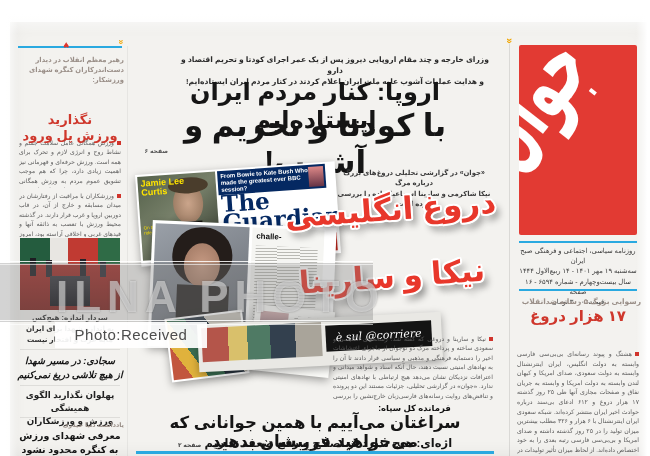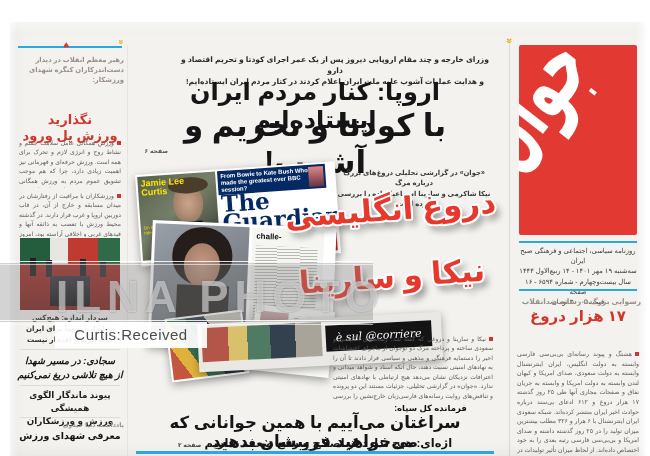--- a/index.html
+++ b/index.html
@@ -128,21 +128,21 @@
     <div>نیکا شاکرمی و سارینا اسماعیل‌زاده را بررسی کرده است</div>
   </div>
 
   <div class="abs rtl overlay-head" style="left:316px;top:190px;width:180px;font-size:31px;transform:rotate(-4deg);">دروغ انگلیسی</div>
   <div class="abs rtl overlay-head" style="left:292px;top:258px;width:200px;font-size:31px;transform:rotate(-4deg);">نیکا و سارینا</div>
 
   <div class="abs rtl tiny" style="left:333px;top:334px;width:160px;height:68px;font-size:6.1px;">
     <span class="bullet"></span><span>نیکا و سارینا و دروغی که گفته شد؛ رسانه‌های انگلیسی و سعودی ساخته و پرداخته مرگ دو نوجوان از ماجرای اغتشاشات اخیر را دستمایه فرهنگی و مذهبی و سیاسی قرار دادند تا آن را به نهادهای امنیتی نسبت دهند، حال آنکه اسناد و شواهد میدانی و اعترافات نزدیکان نشان می‌دهد هیچ ارتباطی با نهادهای امنیتی ندارد. «جوان» در گزارشی تحلیلی، جزئیات مستند این دو پرونده و تناقض‌های روایت رسانه‌های فارسی‌زبان خارج‌نشین را بررسی کرده است</span><span class="pageref">صفحه ۳</span>
   </div>
 
-  <div class="abs rtl" style="left:358px;top:403px;width:145px;font-size:8.5px;font-weight:bold;color:#111;text-align:center;">فرمانده کل سپاه:</div>
+  <div class="abs rtl" style="left:342px;top:403px;width:145px;font-size:8.5px;font-weight:bold;color:#111;text-align:center;">فرمانده کل سپاه:</div>
   <div class="abs rtl blackhead" style="left:135px;top:413px;width:360px;font-size:16.5px;">سراغتان می‌آییم با همین جوانانی که می‌خواهید فریبشان بدهید</div>
   <div class="abs rtl blackhead" style="left:135px;top:436px;width:360px;font-size:11.5px;">
     <span>اژه‌ای: هیچ ندارد از اصلاح و رفع ضعف نداریم</span>
     <span style="font-size:6px;color:#444;">صفحه ۲</span>
   </div>
   <div class="abs cyan" style="left:136px;top:451px;width:358px;height:2.5px;"></div>
 
   <div class="abs cyan" style="left:18px;top:46px;width:104px;height:2px;"></div>
   <div class="abs" style="left:63px;top:40px;font-size:10px;color:#e0352c;transform:rotate(180deg);">♥</div>
   <div class="abs" style="left:118px;top:37px;font-size:9px;color:#f0a500;font-weight:bold;transform:rotate(90deg);">»</div>
@@ -177,29 +177,30 @@
     <div>مایه عزت و افتخار نیست</div>
   </div>
 
   <div class="abs hline" style="left:20px;top:349px;width:100px;opacity:.6;"></div>
   <div class="abs rtl blackhead" style="left:16px;top:354px;width:108px;font-size:9.5px;line-height:1.5;font-style:italic;">
     <div>سجادی: در مسیر شهدا</div>
     <div>از هیچ تلاشی دریغ نمی‌کنیم</div>
   </div>
   <div class="abs hline" style="left:20px;top:385px;width:100px;opacity:.6;"></div>
   <div class="abs rtl blackhead" style="left:16px;top:389px;width:108px;font-size:8.8px;line-height:1.5;color:#222;">
-    <div>پیوند ماندگار الگوی همیشگی</div>
+    <div>پهلوان نگذارید الگوی همیشگی</div>
     <div>ورزش و ورزشکاران</div>
   </div>
   <div class="abs hline" style="left:20px;top:417px;width:100px;opacity:.6;"></div>
   <div class="abs rtl kicker" style="left:16px;top:421px;width:108px;font-size:6.4px;">یادداشت دنیا حیدری</div>
   <div class="abs rtl blackhead" style="left:16px;top:429px;width:108px;font-size:9.5px;line-height:1.45;">
     <div>معرفی شهدای ورزش</div>
+    <div>به کنگره محدود نشود</div>
   </div>
 
   <div class="abs wm-band"></div>
   <div class="abs wm-line" style="top:261px;"></div>
   <div class="abs wm-line" style="top:264px;opacity:.7;"></div>
   <div class="abs wm-line" style="top:320px;"></div>
   <div class="abs wm-line" style="top:324px;opacity:.7;"></div>
   <div class="abs wm-text" style="left:56px;top:272px;">ILNA PHOTO</div>
-  <div class="abs" style="left:55px;top:322px;width:152px;height:26px;background:rgba(255,255,255,.93);color:#4d4d4d;font-size:15px;letter-spacing:.5px;text-align:center;line-height:26px;">Curtis:Received</div>
+  <div class="abs" style="left:55px;top:322px;width:152px;height:26px;background:rgba(255,255,255,.93);color:#4d4d4d;font-size:15px;letter-spacing:.5px;text-align:center;line-height:26px;">Photo:Received</div>
 </div>
 
 </body></html>

